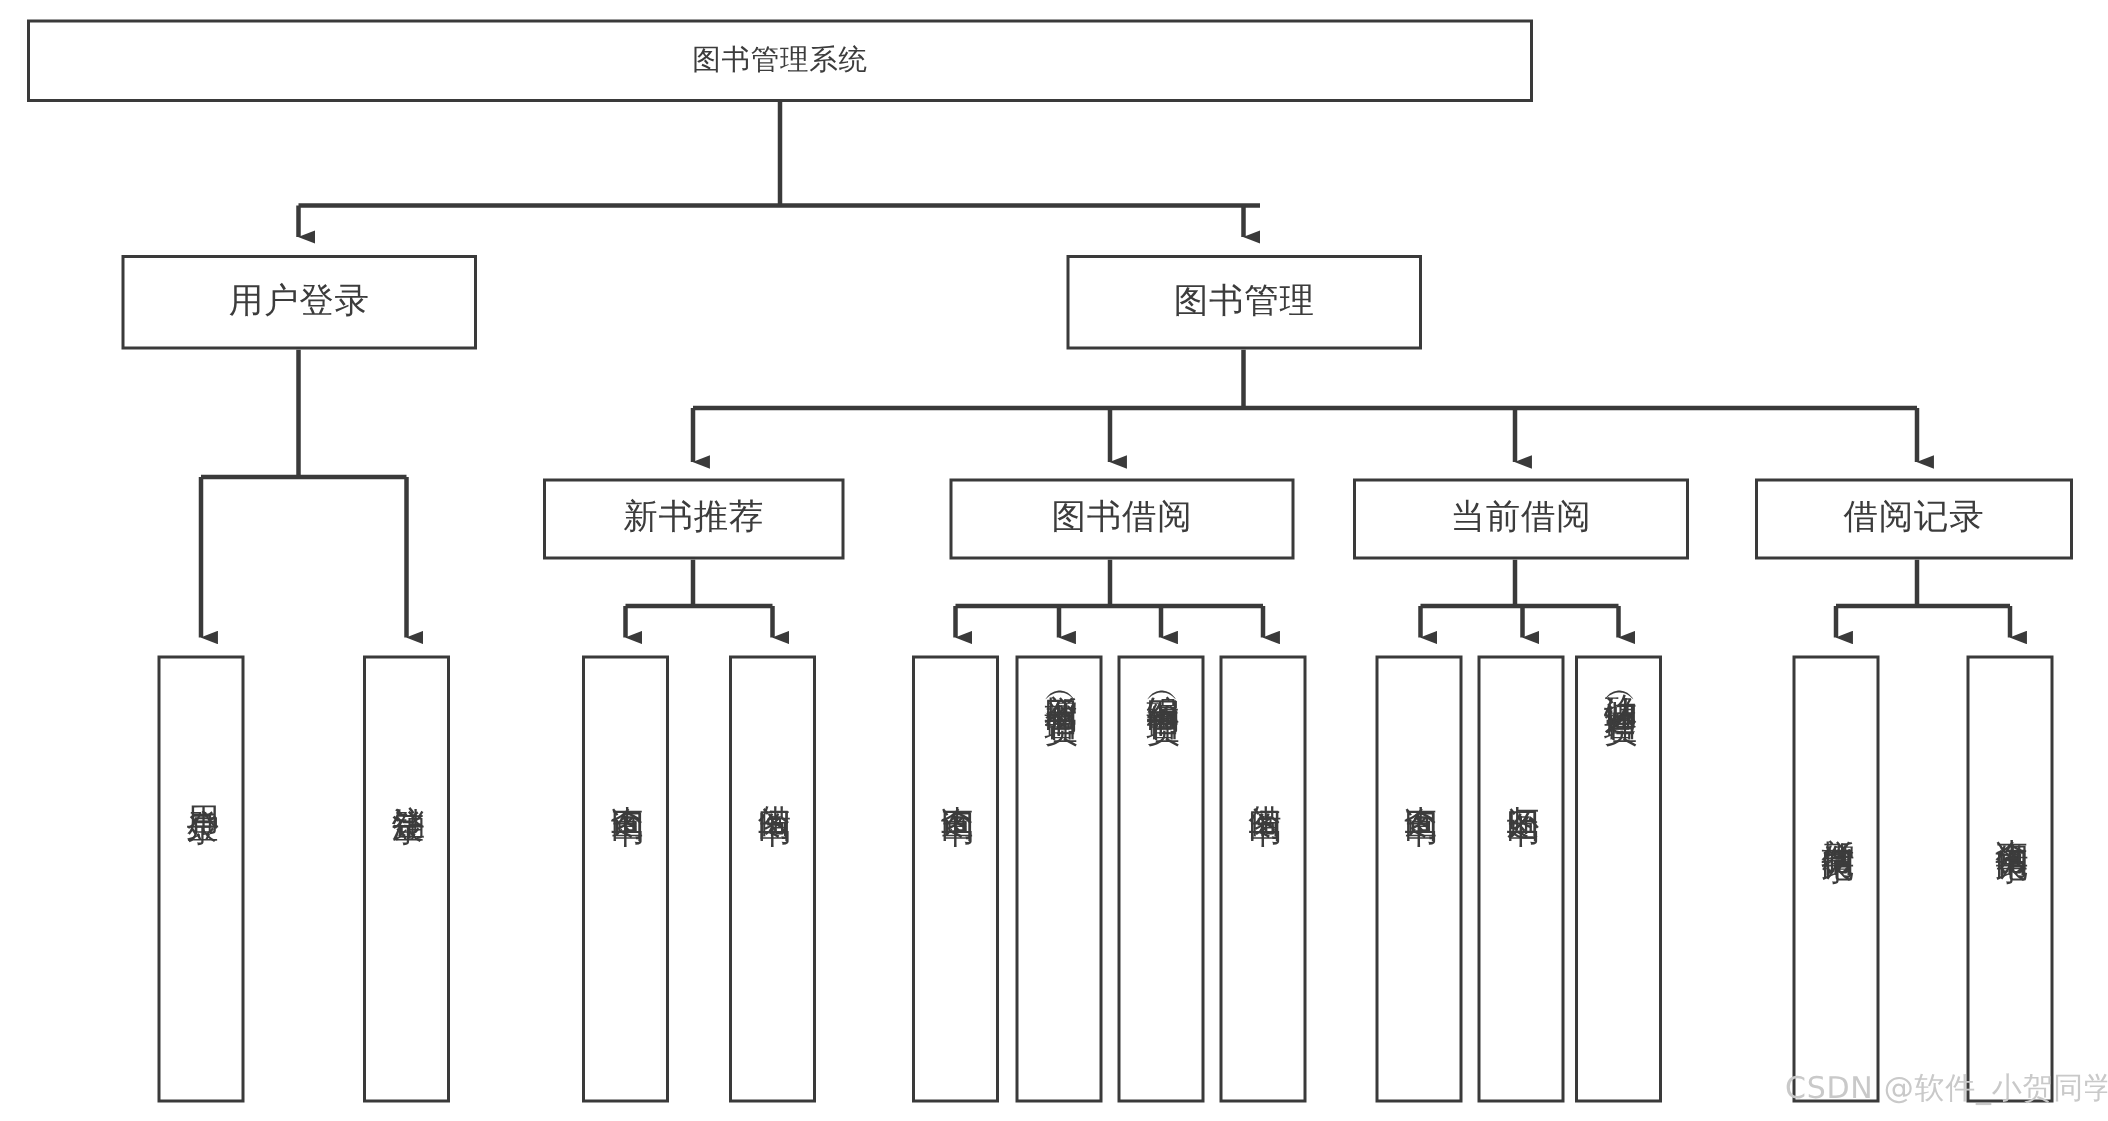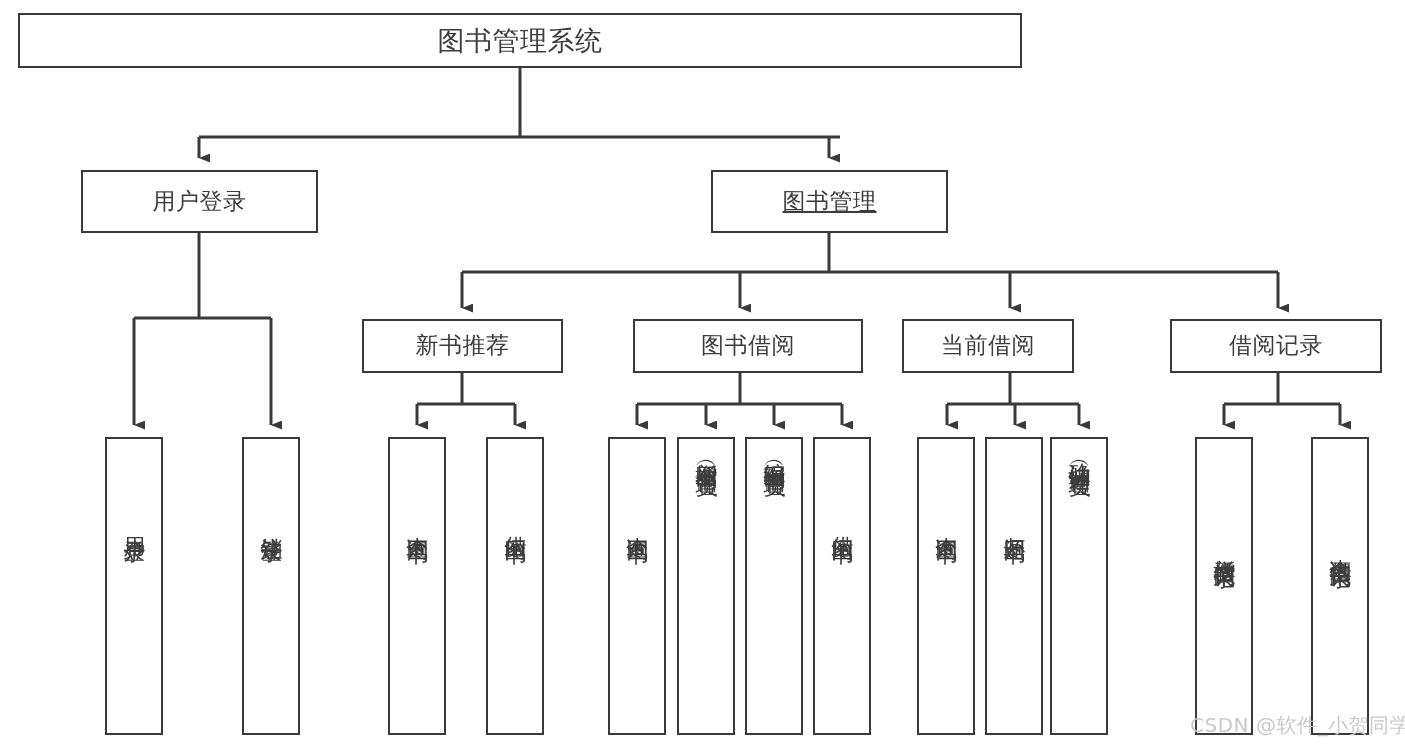--- a/index.html
+++ b/index.html
@@ -41,21 +41,21 @@
     color: #3c3c3c;
     letter-spacing: 0.5px;
   }
   
   .node.horizontal .node-label {
     font-size: 23px;
     line-height: 1.1;
     white-space: nowrap;
   }
   .node.root .node-label {
-    font-size: 27px;
+    font-size: 19px;
   }
   
   .node.vertical {
     align-items: flex-start;
     justify-content: center;
     padding-top: 6px;
   }
   .node.vertical .node-label {
     writing-mode: vertical-rl;
     text-orientation: upright;
@@ -134,31 +134,31 @@
     </g>
   </svg>
 
   <div class="node horizontal root" style="left:18px; top:13px; width:1004px; height:55px;">
     <span class="node-label">图书管理系统</span>
   </div>
 
   <div class="node horizontal" style="left:81px; top:170px; width:237px; height:63px;">
     <span class="node-label">用户登录</span>
   </div>
-  <div class="node horizontal" style="left:711px; top:170px; width:237px; height:63px;text-decoration:underline;">
+  <div class="node horizontal" style="left:711px; top:170px; width:237px; height:63px;">
     <span class="node-label">图书管理</span>
   </div>
 
   <div class="node horizontal" style="left:362px; top:319px; width:201px; height:54px;">
     <span class="node-label">新书推荐</span>
   </div>
   <div class="node horizontal" style="left:633px; top:319px; width:230px; height:54px;">
     <span class="node-label">图书借阅</span>
   </div>
-  <div class="node horizontal" style="left:902px; top:319px; width:172px; height:54px;">
+  <div class="node horizontal" style="left:902px; top:319px; width:224px; height:54px;">
     <span class="node-label">当前借阅</span>
   </div>
   <div class="node horizontal" style="left:1170px; top:319px; width:212px; height:54px;">
     <span class="node-label">借阅记录</span>
   </div>
 
   <div class="node vertical mid" style="left:105px; top:437px; width:58px; height:298px;">
     <span class="node-label">用户登录</span>
   </div>
   <div class="node vertical mid" style="left:242px; top:437px; width:58px; height:298px;">

